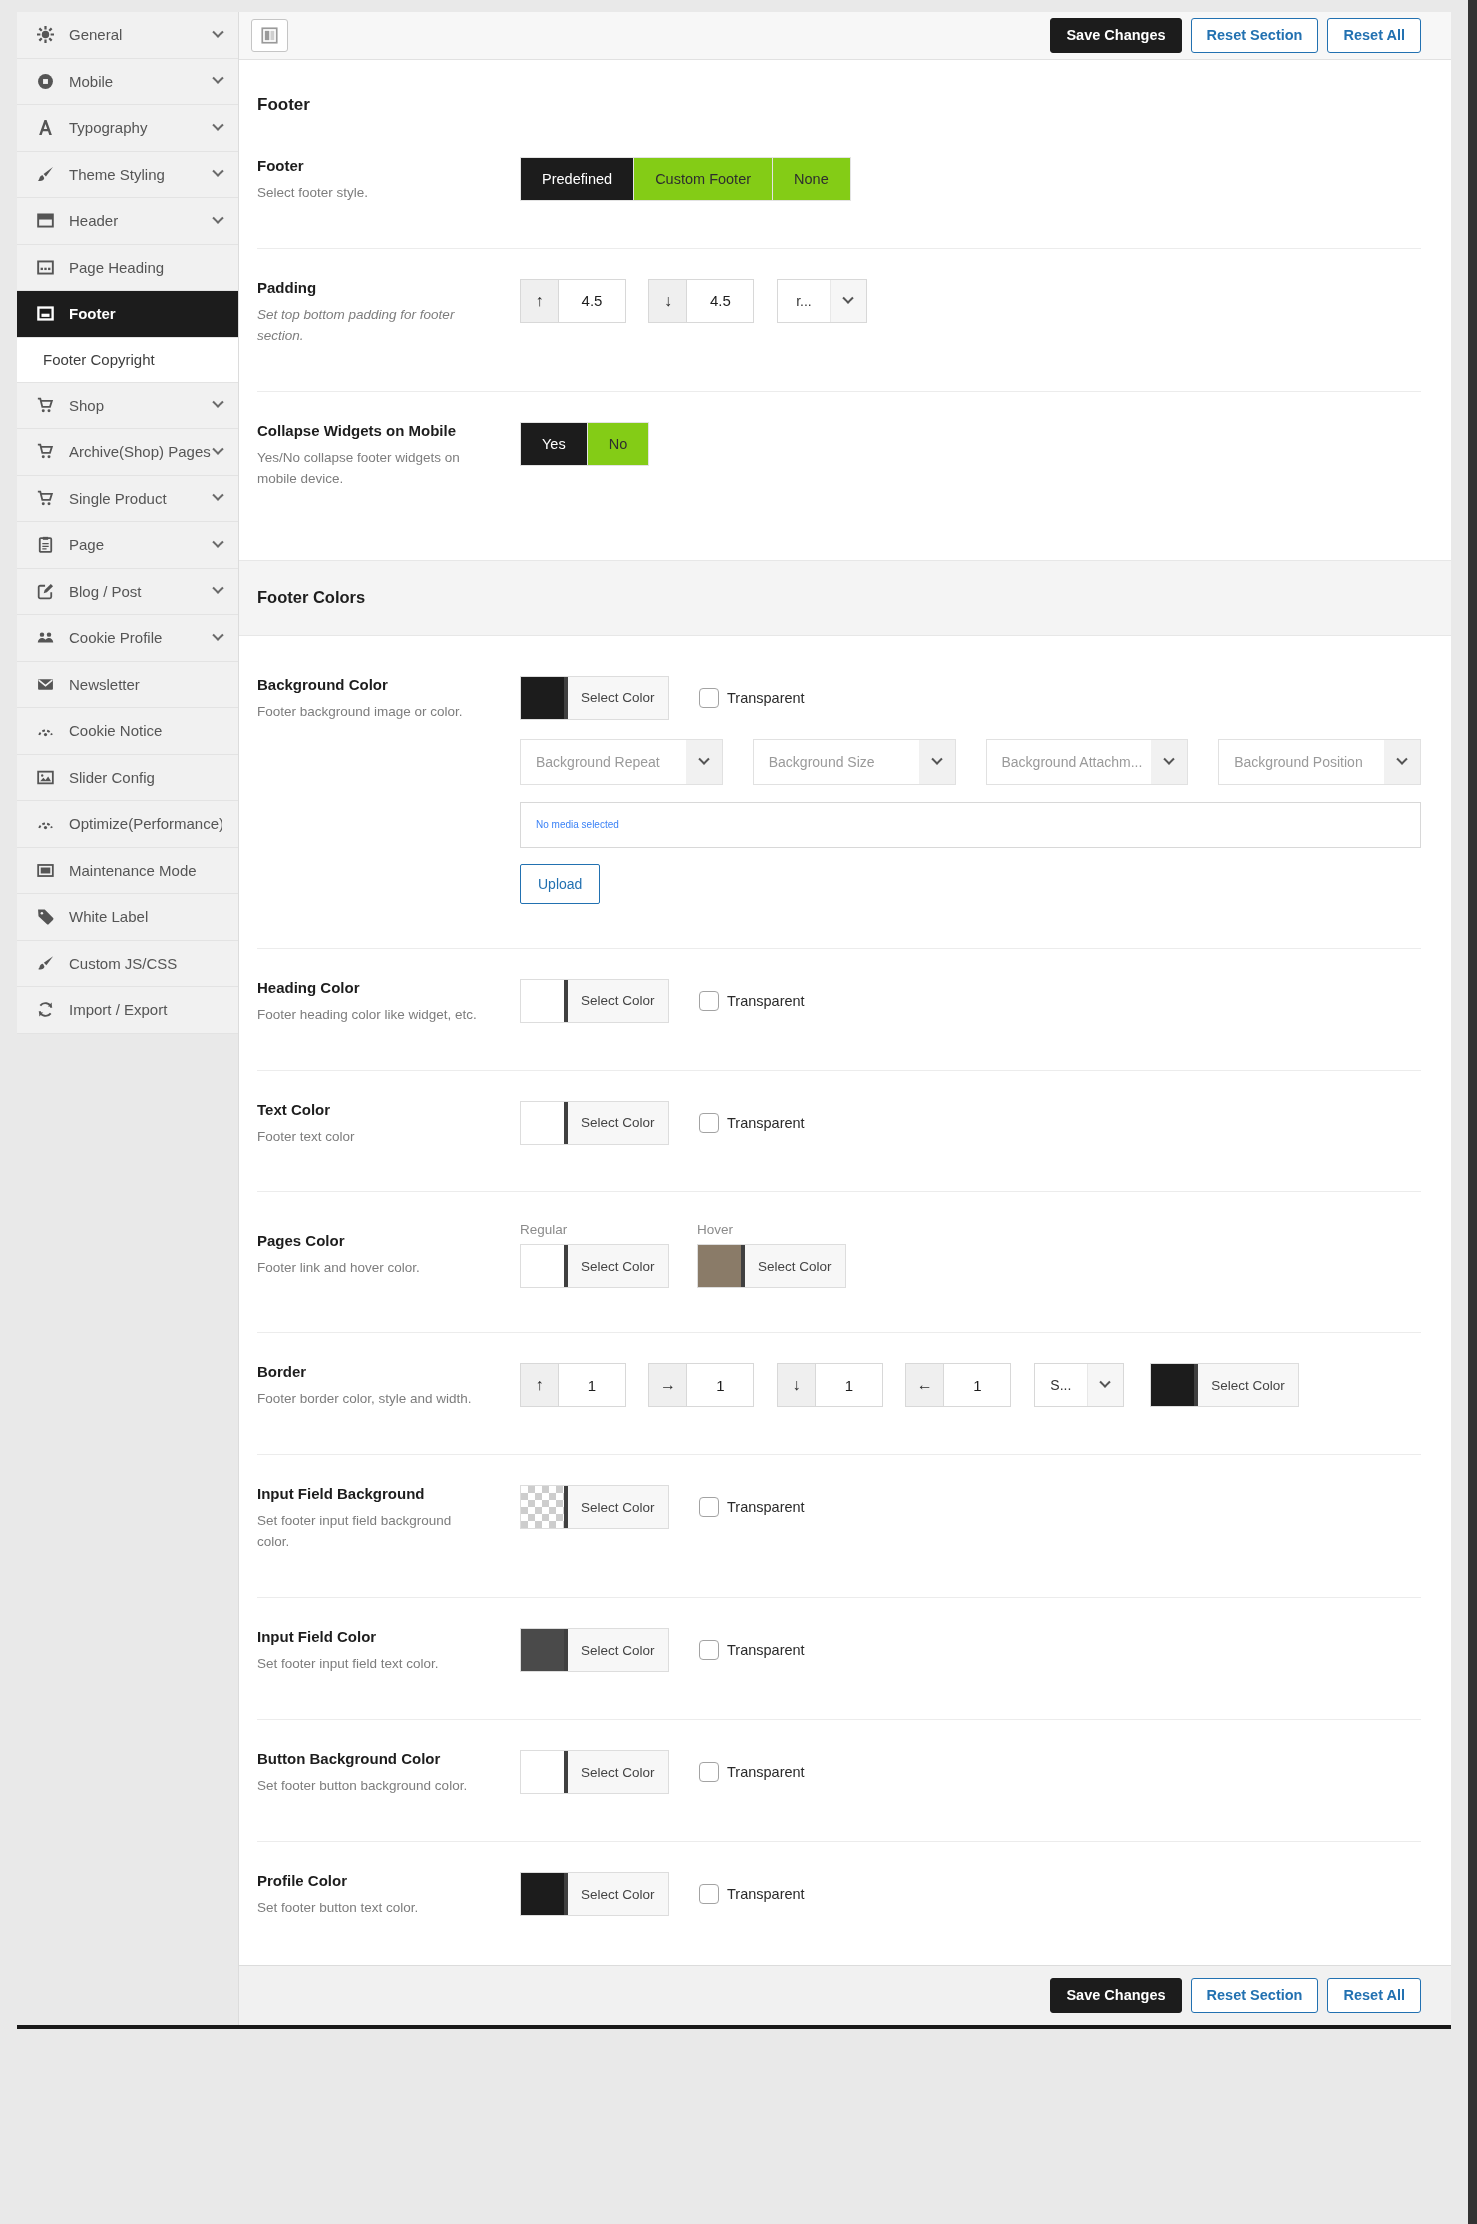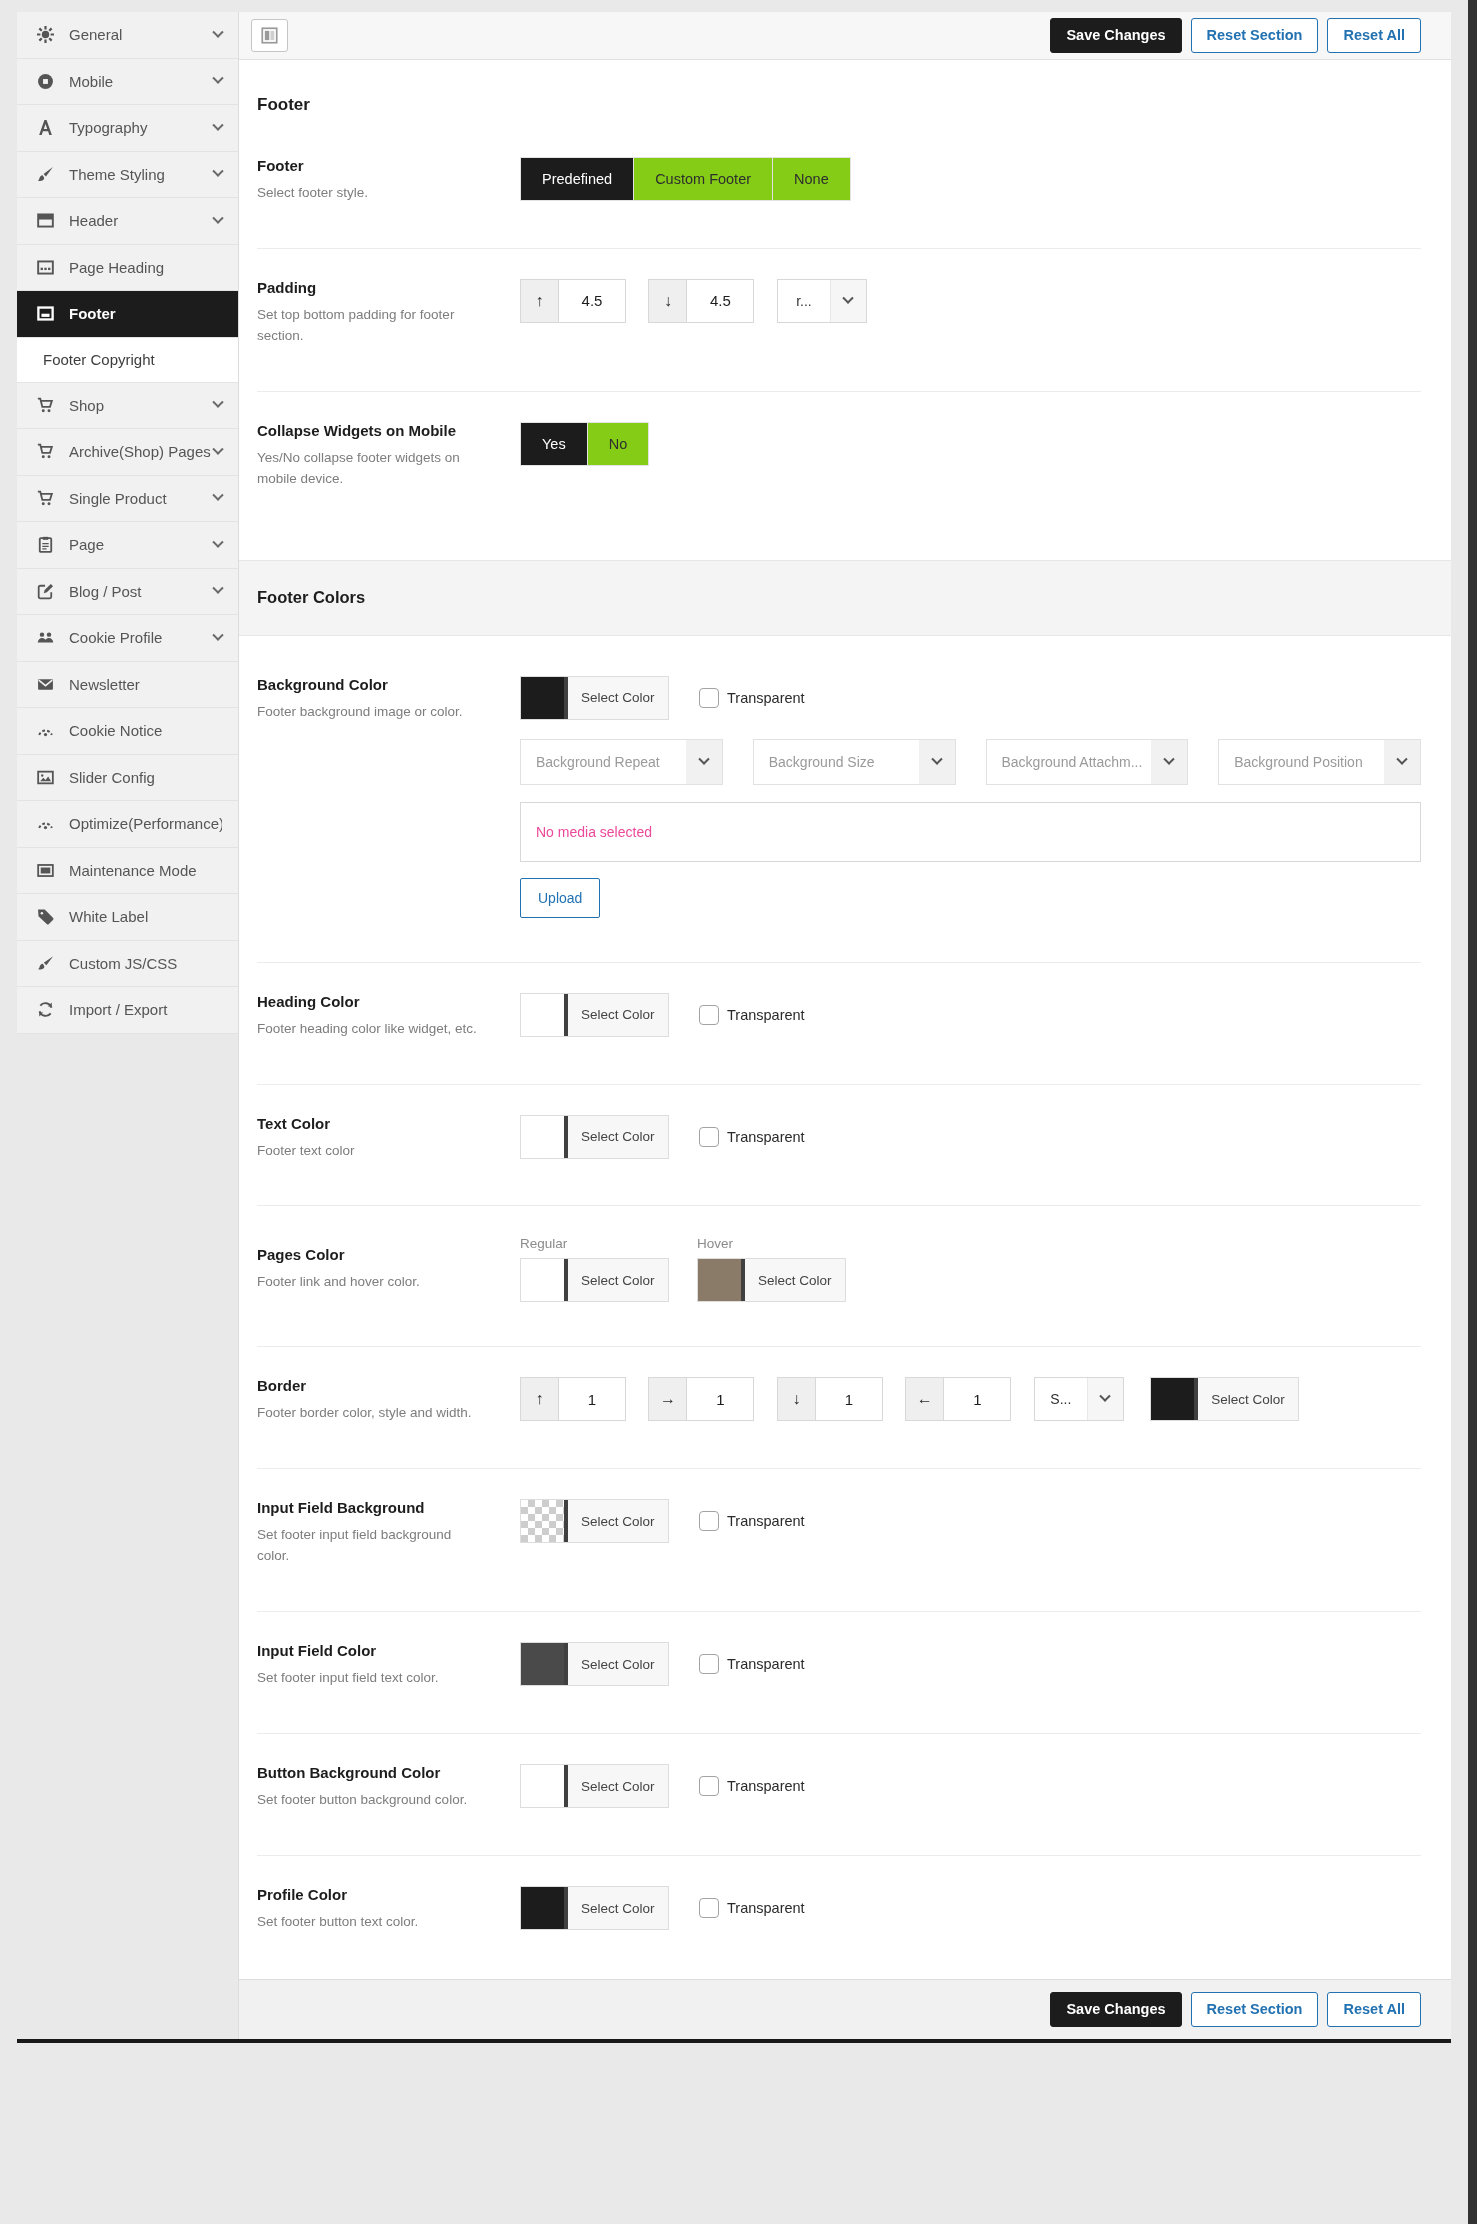--- a/index.html
+++ b/index.html
@@ -77,21 +77,21 @@
   .check-wrap { display:inline-flex; align-items:center; margin-left:26px; height:44px; vertical-align:top;text-align:center; }
   .checkbox { width:20px; height:20px; border:1.5px solid #a3a3a3; border-radius:4px; background:#fff; cursor:pointer; flex:none; }
   .check-label { font-size:14.5px; color:#2a2a2a; margin-left:8px; }
 
   
   .bg-selects { display:flex; gap:30px; margin-top:19px; }
   .select { flex:1; display:flex; border:1px solid #e1e1e1; background:#fff; height:46px; cursor:pointer; min-width:0; }
   .sel-text { flex:1; display:flex; align-items:center; padding-left:15px; font-size:14px; color:#9a9a9a; white-space:nowrap; overflow:hidden; }
   .select .chev-seg { background:#f1f1f1; border-left:none; }
 
-  .media-input { margin-top:17px; border:1px solid #d8d8d8; background:#fff; height:60px; display:flex; align-items:center; padding-left:15px; font-size:14px; color:#ec4899; }
+  .media-input { margin-top:17px; border:1px solid #d8d8d8; background:#fff; height:46px; display:flex; align-items:center; padding-left:15px; font-size:10px; color:#3b82f6; }
   .upload-btn { margin-top:16px; display:inline-block; padding:11px 17px; border:1px solid #2271b1; color:#2271b1; background:#fff; font-size:14px; border-radius:2px; cursor:pointer; }
 
   .pair-group { display:inline-block; margin-right:24px; vertical-align:top; }
   .pair-label { font-size:13.5px; color:#8b8b8b; margin-bottom:7px; }
 
   
   .band { background:#f4f4f4; border-top:1px solid #e7e7e7; border-bottom:1px solid #e7e7e7; padding:0 30px 0 18px; height:76px; display:flex; align-items:center; font-size:16.5px; font-weight:bold; color:#1d1d1d; }
 
   .bottom-bar { background:#f1f1f1; border-top:1px solid #dcdcdc; padding:12px 30px; display:flex; justify-content:flex-end; gap:9px; }
 
@@ -363,21 +363,21 @@
               <span class="opt active">Predefined</span>
               <span class="opt">Custom Footer</span>
               <span class="opt">None</span>
             </div>
           </div>
         </div>
 
         <div class="row">
           <div class="row-label">
             <h4>Padding</h4>
-            <p style="max-width:210px;">Set top bottom padding for footer section.</p>
+            <p style="max-width:210px;font-style:italic;">Set top bottom padding for footer section.</p>
           </div>
           <div class="row-controls">
             <div class="spin">
               <span class="arrow">↑</span>
               <span class="val">4.5</span>
             </div>
             <div class="spin">
               <span class="arrow">↓</span>
               <span class="val">4.5</span>
             </div>

